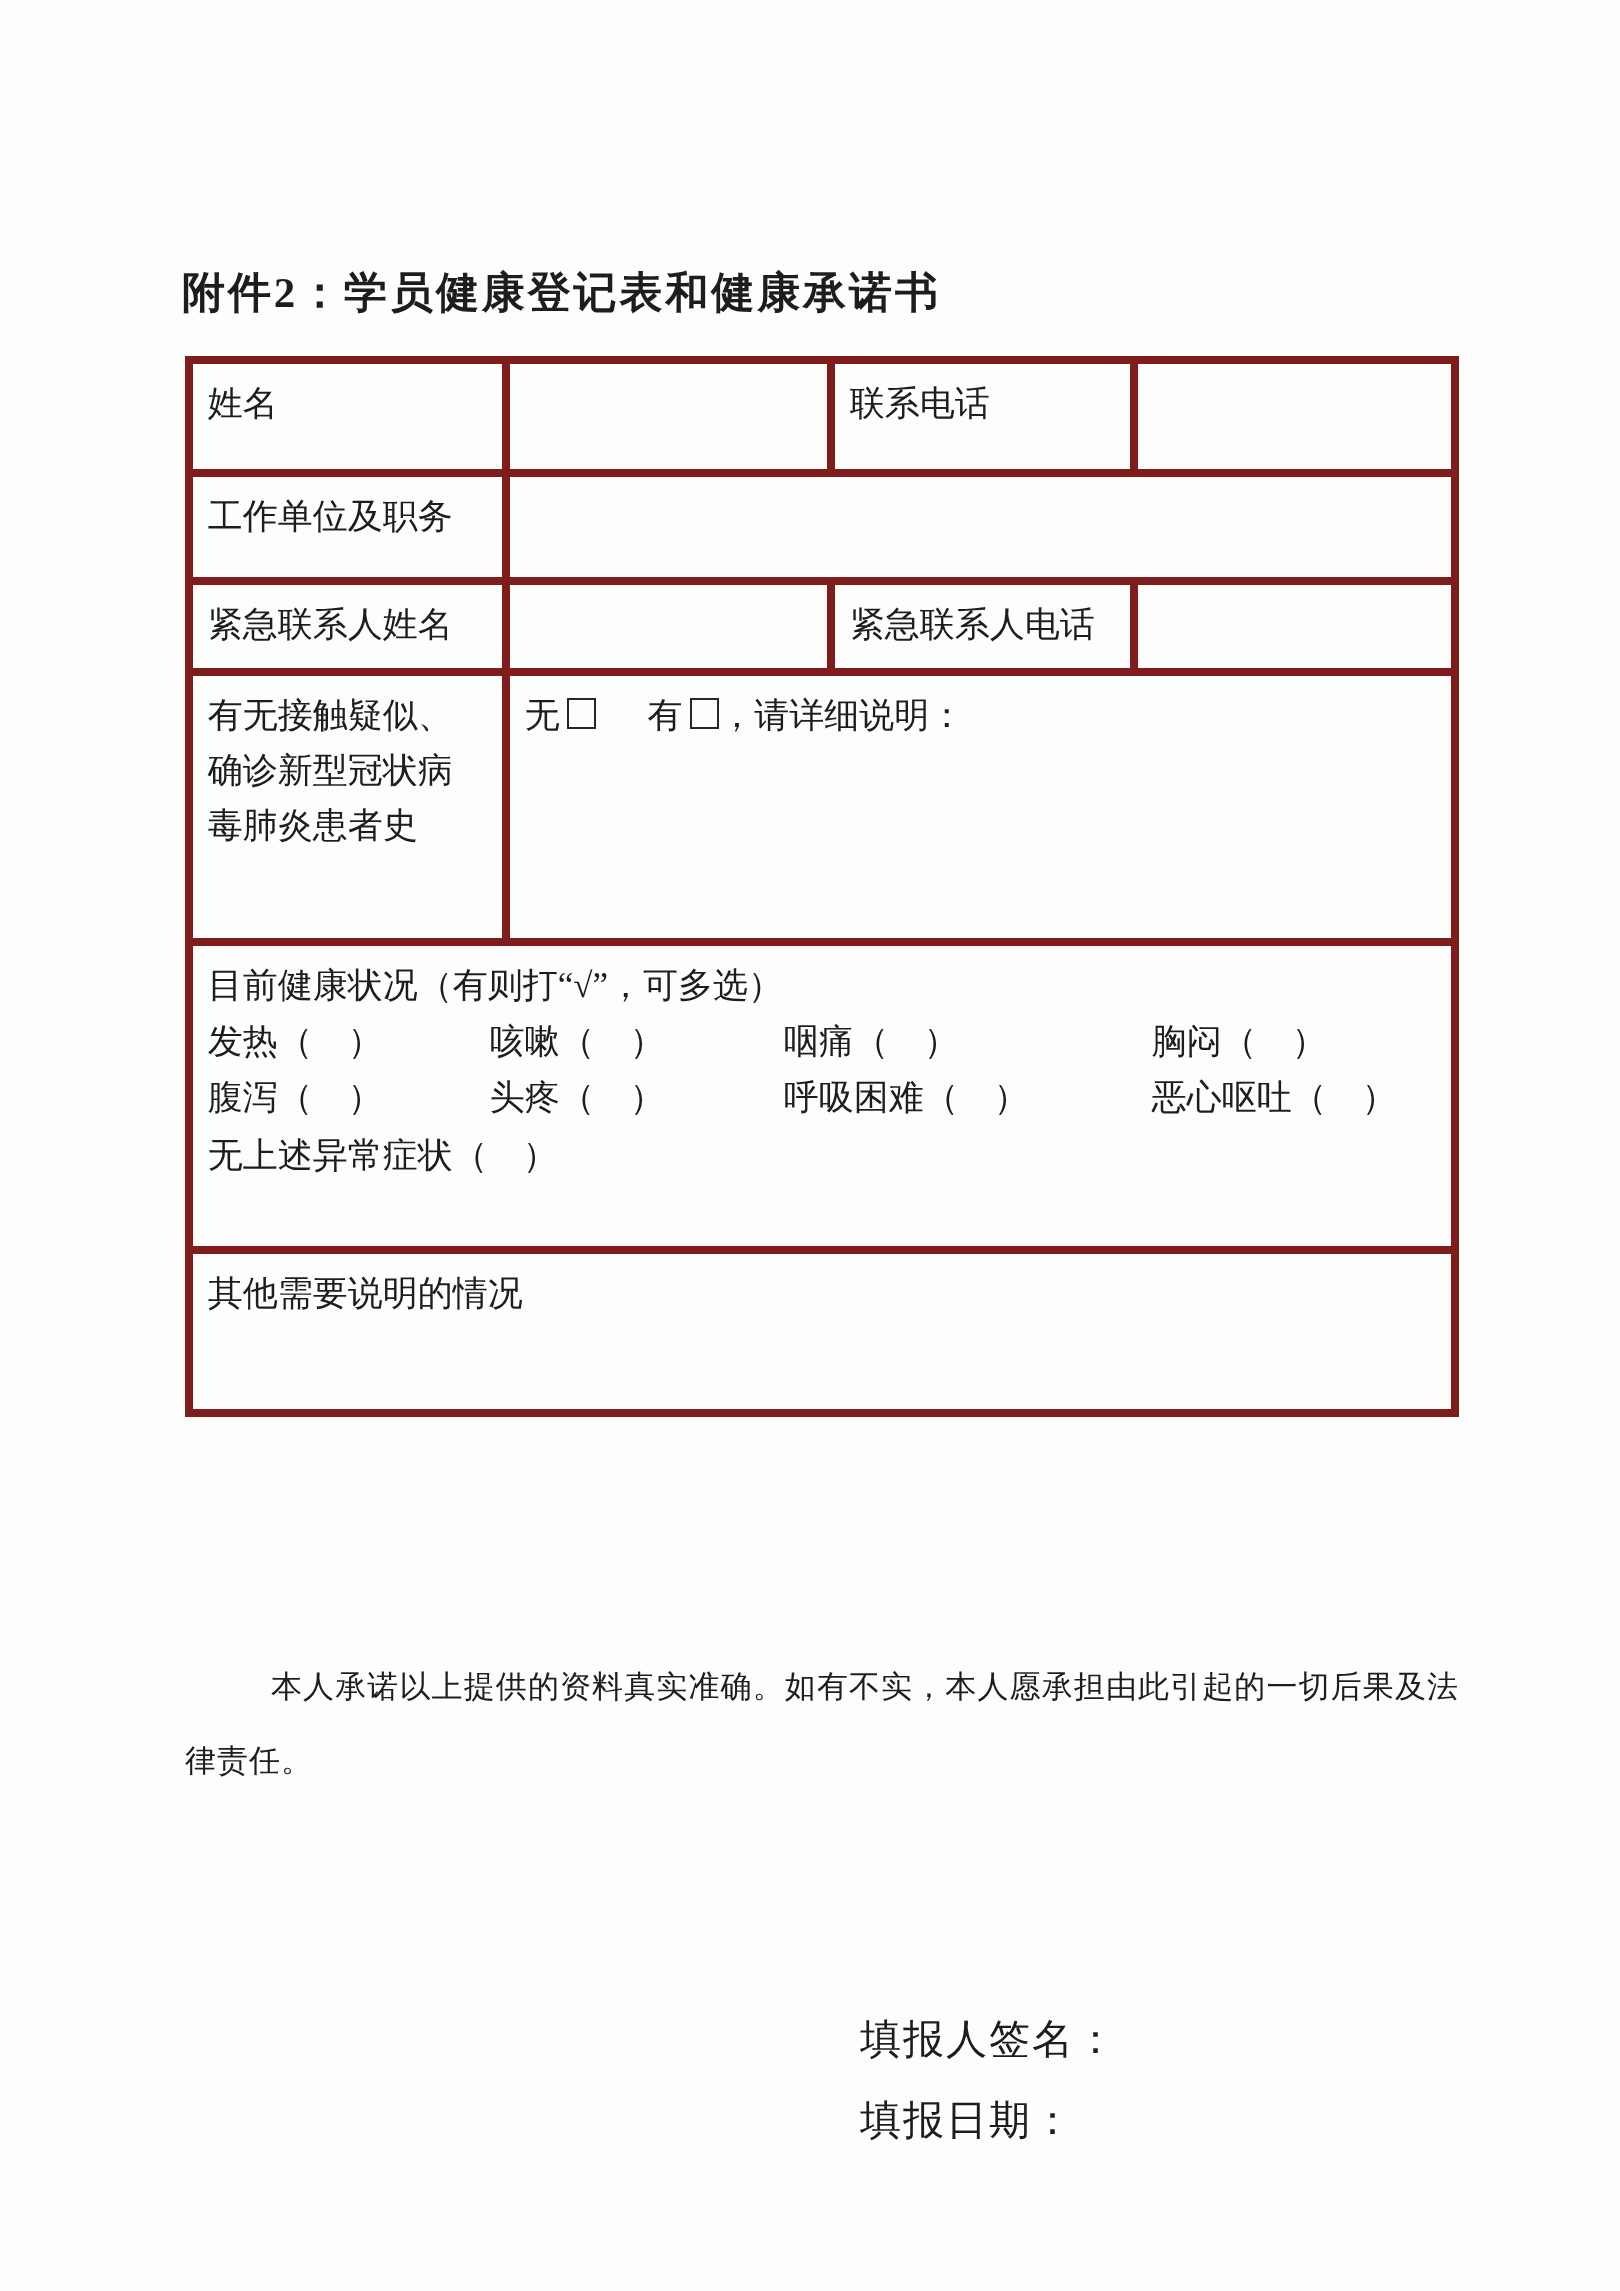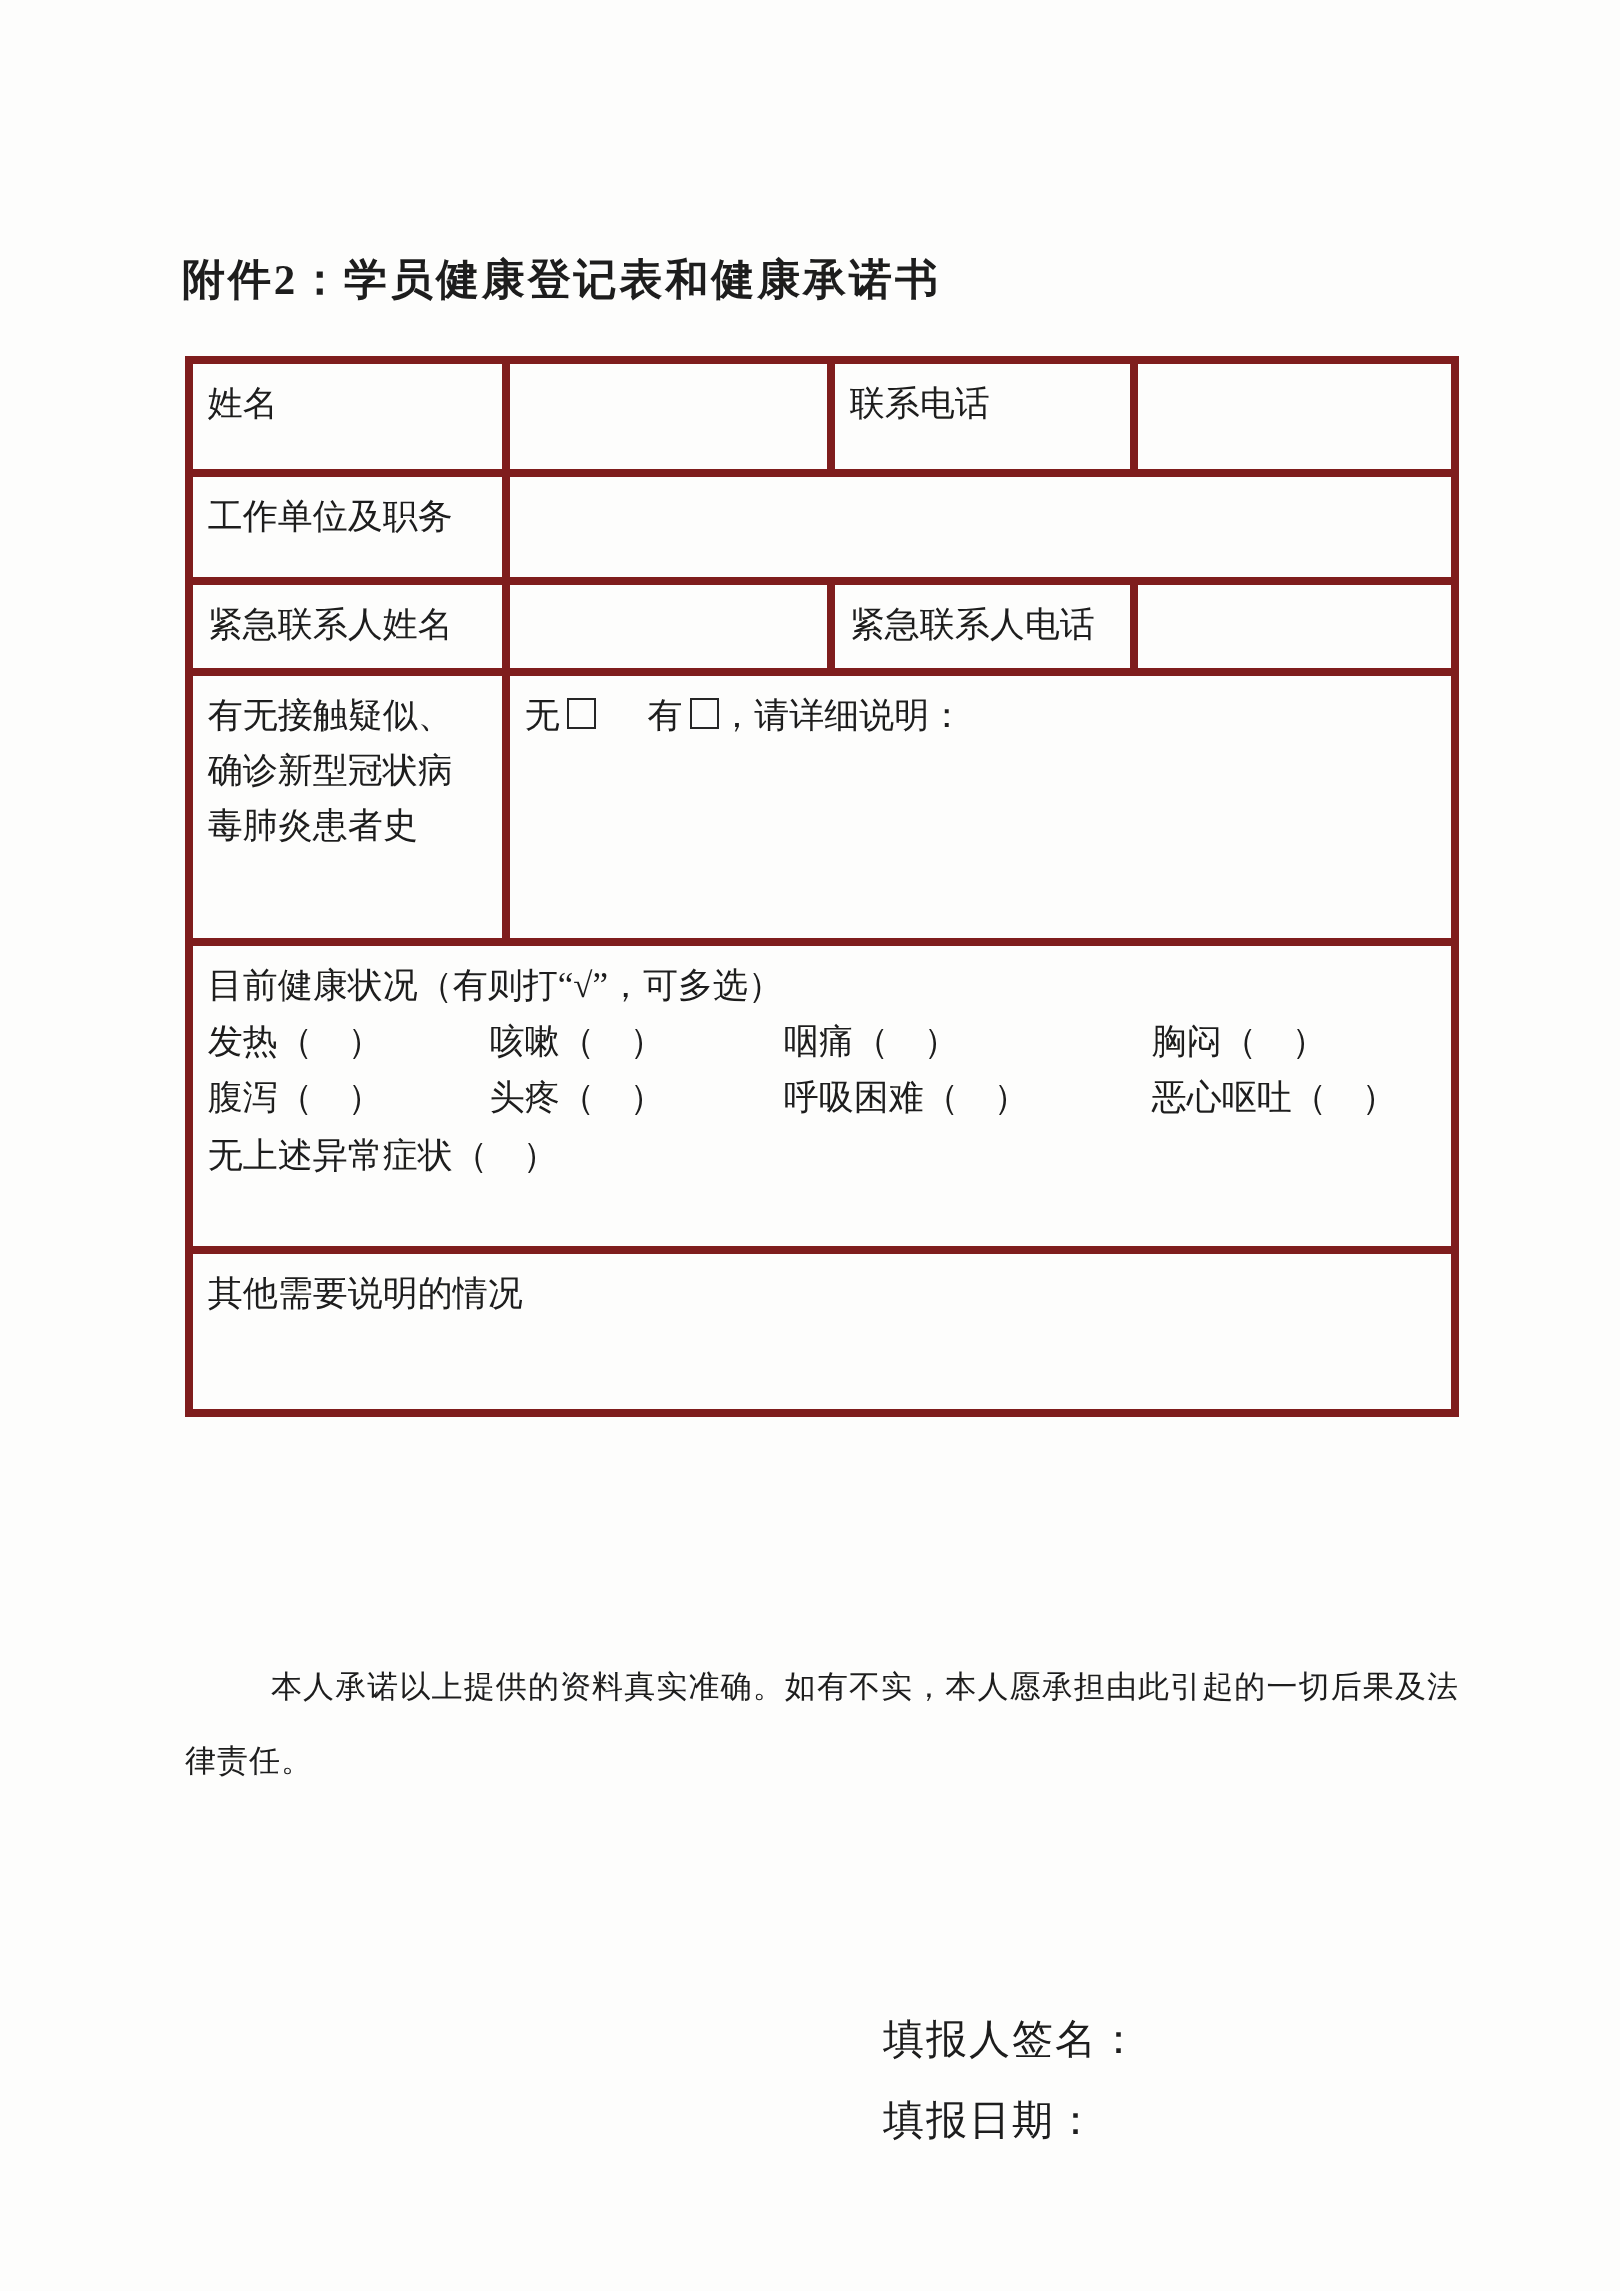--- a/index.html
+++ b/index.html
@@ -9,21 +9,21 @@
     height: 2292px;
     position: relative;
     background: #fdfdfc;
     color: #1d1d1d;
     font-family: "Liberation Serif", "DejaVu Serif", serif;
   }
 
   .doc-title {
     position: absolute;
     left: 182px;
-    top: 251px;
+    top: 264px;
     font-size: 43px;
     font-weight: bold;
     letter-spacing: 2.9px;
     white-space: nowrap;
   }
 
   table.form {
     position: absolute;
     left: 185px;
     top: 356px;
@@ -84,21 +84,21 @@
     letter-spacing: 1px;
   }
 
   .signature {
     position: absolute;
     left: 860px;
     top: 2019px;
     font-size: 41px;
     letter-spacing: 2px;
   }
-  .sig-line { height: 41px; line-height: 41px; margin-bottom: 40px; white-space: nowrap; margin-left: 23px; }
+  .sig-line { height: 41px; line-height: 41px; margin-bottom: 40px; white-space: nowrap; }
 </style>
 </head>
 <body>
 
 <div class="doc-title">附件2：学员健康登记表和健康承诺书</div>
 
 <table class="form">
   <colgroup>
     <col style="width:317px">
     <col style="width:325px">

